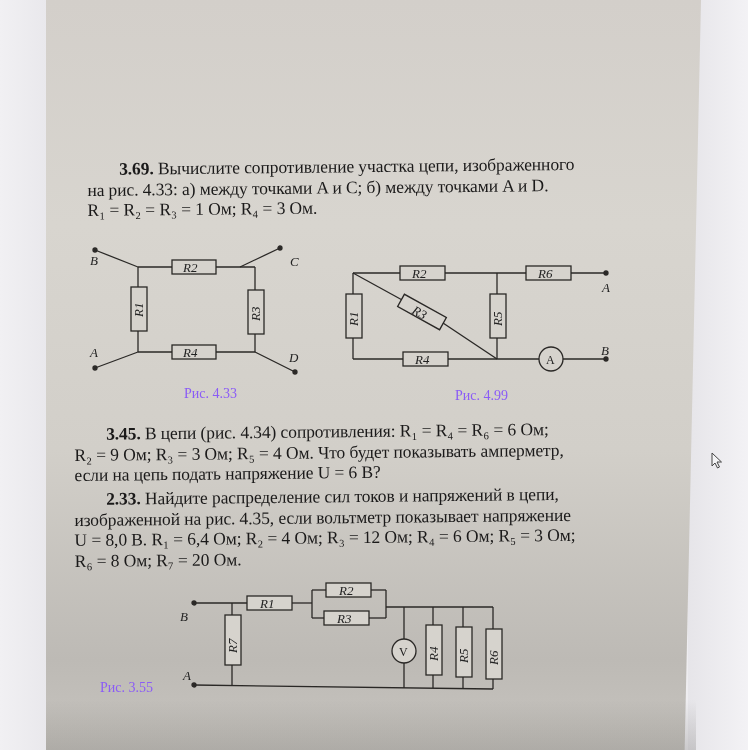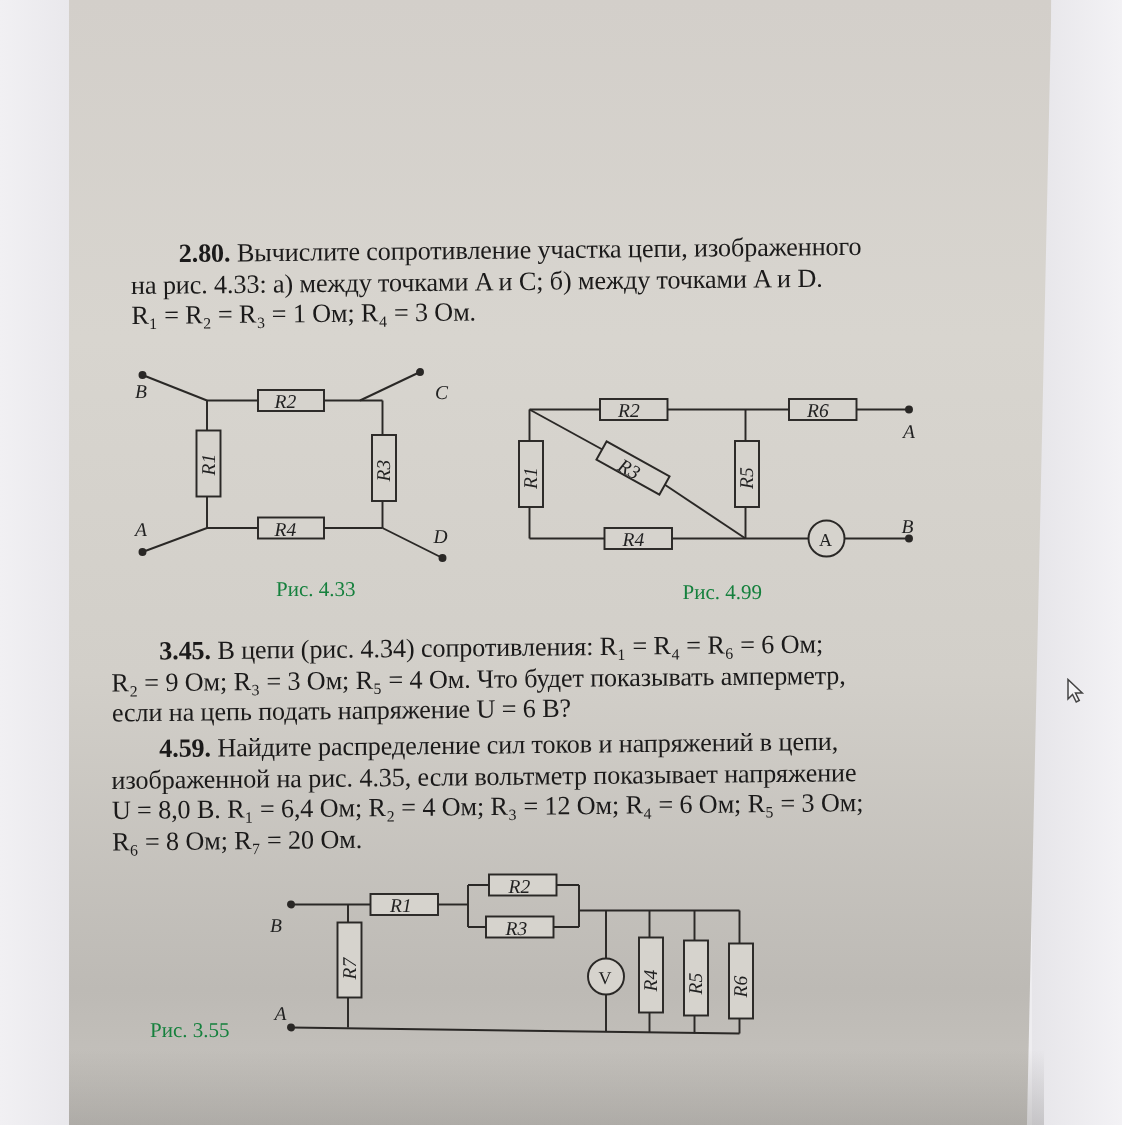--- a/index.html
+++ b/index.html
@@ -19,36 +19,36 @@
   }
   .text { position:absolute; color:#1b1a1a; font-size:17.5px; line-height:20.5px; letter-spacing:-0.1px; }
   .text b { font-weight:bold; }
   .p457 { left:87px; top:159px; width:560px; transform:rotate(-0.6deg); transform-origin:left top; }
   .p458 { left:74px; top:424px; width:575px; transform:rotate(-0.6deg); transform-origin:left top; }
   .p459 { left:74px; top:489px; width:575px; transform:rotate(-0.6deg); transform-origin:left top; }
   .line { white-space:nowrap; }
   .indent { padding-left:32px; }
   .fig { position:absolute; }
   .fig svg { overflow:visible; }
-  .caption { position:absolute; font-size:14px; color:#15803d; }
+  .caption { position:absolute; font-size:14px; color:#8b5cf6; }
   .cursor { position:absolute; left:711px; top:452px; }
   .lbl { font-family:"Liberation Serif",serif; font-style:italic; fill:#222; }
   .shadow { position:absolute; left:46px; top:700px; width:650px; height:50px;
     background:linear-gradient(180deg,rgba(120,118,115,0) 0%,rgba(100,98,95,0.25) 100%); }
 </style>
 </head>
 <body>
 
 <div class="margin-left"></div>
 <div class="margin-right"></div>
 <div class="page"></div>
 <div class="shadow"></div>
 
 <div class="text p457">
-  <div class="line indent"><b>2.80.</b><span> Вычислите сопротивление участка цепи, изображенного</span></div>
+  <div class="line indent"><b>3.69.</b><span> Вычислите сопротивление участка цепи, изображенного</span></div>
   <div class="line">на рис. 4.33:  а) между точками  A и C;  б) между точками  A и D.</div>
   <div class="line">R₁ = R₂ = R₃ = 1 Ом; R₄ = 3 Ом.</div>
 </div>
 
 <div class="fig" style="left:80px;top:245px;">
   <svg width="240" height="140" viewBox="0 0 240 140" stroke="#2a2826" stroke-width="1.3" fill="none">
 
     <line x1="15" y1="5" x2="58" y2="22"></line>
     <line x1="160" y1="22" x2="200" y2="3"></line>
     <line x1="58" y1="107" x2="15" y2="123"></line>
@@ -133,21 +133,21 @@
 </div>
 <div class="caption" style="left:455px;top:388px;">Рис. 4.99</div>
 
 <div class="text p458">
   <div class="line indent"><b>3.45.</b><span> В цепи  (рис. 4.34) сопротивления:  R₁ = R₄ = R₆ = 6 Ом;</span></div>
   <div class="line">R₂ = 9 Ом; R₃ = 3 Ом; R₅ = 4 Ом. Что будет показывать амперметр,</div>
   <div class="line">если на цепь подать напряжение U = 6 В?</div>
 </div>
 
 <div class="text p459">
-  <div class="line indent"><b>4.59.</b><span> Найдите распределение сил токов и напряжений в цепи,</span></div>
+  <div class="line indent"><b>2.33.</b><span> Найдите распределение сил токов и напряжений в цепи,</span></div>
   <div class="line">изображенной на рис. 4.35, если вольтметр показывает напряжение</div>
   <div class="line">U =  8,0 В. R₁ = 6,4 Ом; R₂ = 4 Ом; R₃ = 12 Ом; R₄ = 6 Ом; R₅ = 3 Ом;</div>
   <div class="line">R₆ = 8 Ом; R₇ = 20 Ом.</div>
 </div>
 
 <div class="fig" style="left:190px;top:585px;">
   <svg width="320" height="110" viewBox="0 0 320 110" stroke="#2a2826" stroke-width="1.3" fill="none">
 
     <circle cx="4" cy="18" r="2" fill="#2a2826"></circle>
     <line x1="4" y1="18" x2="57" y2="18"></line>

